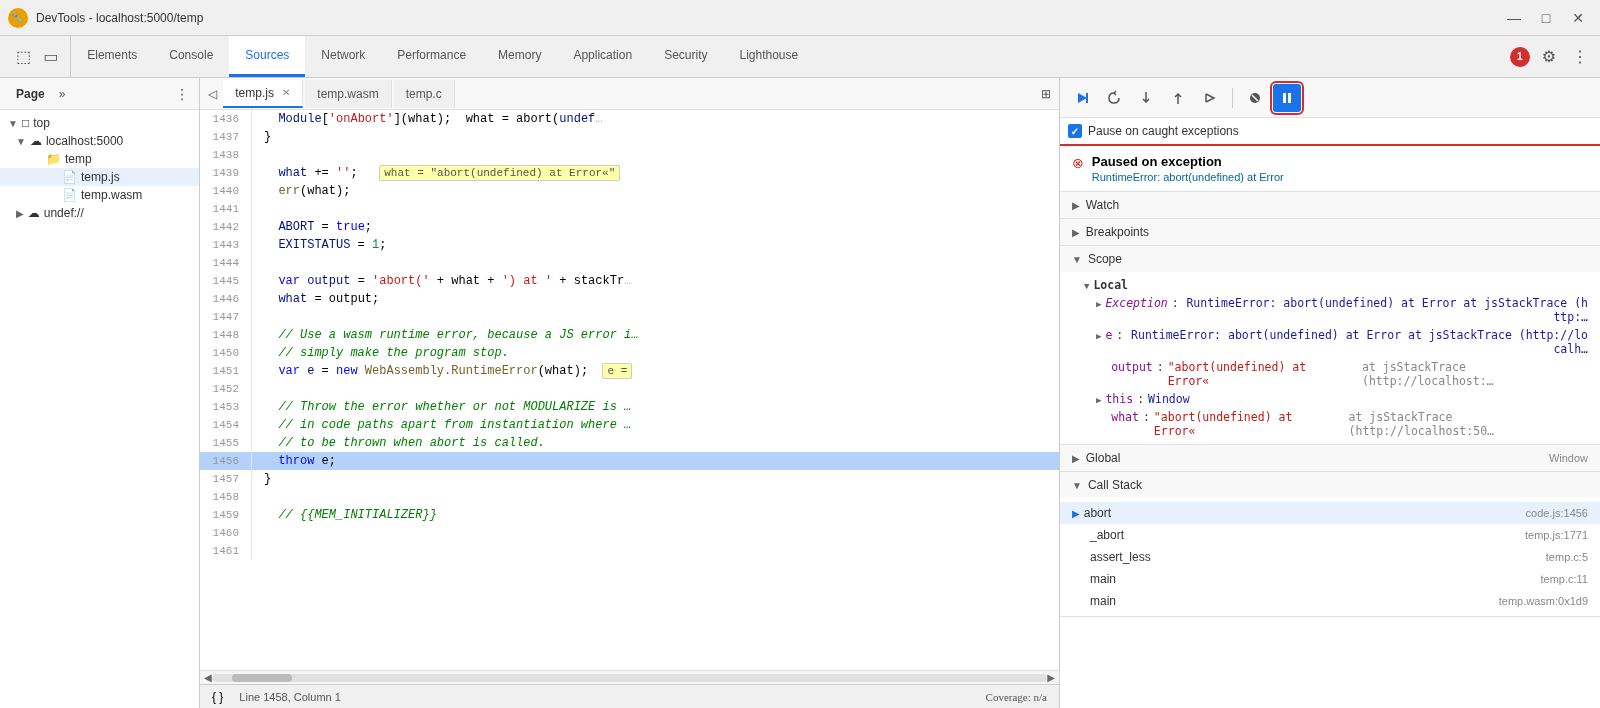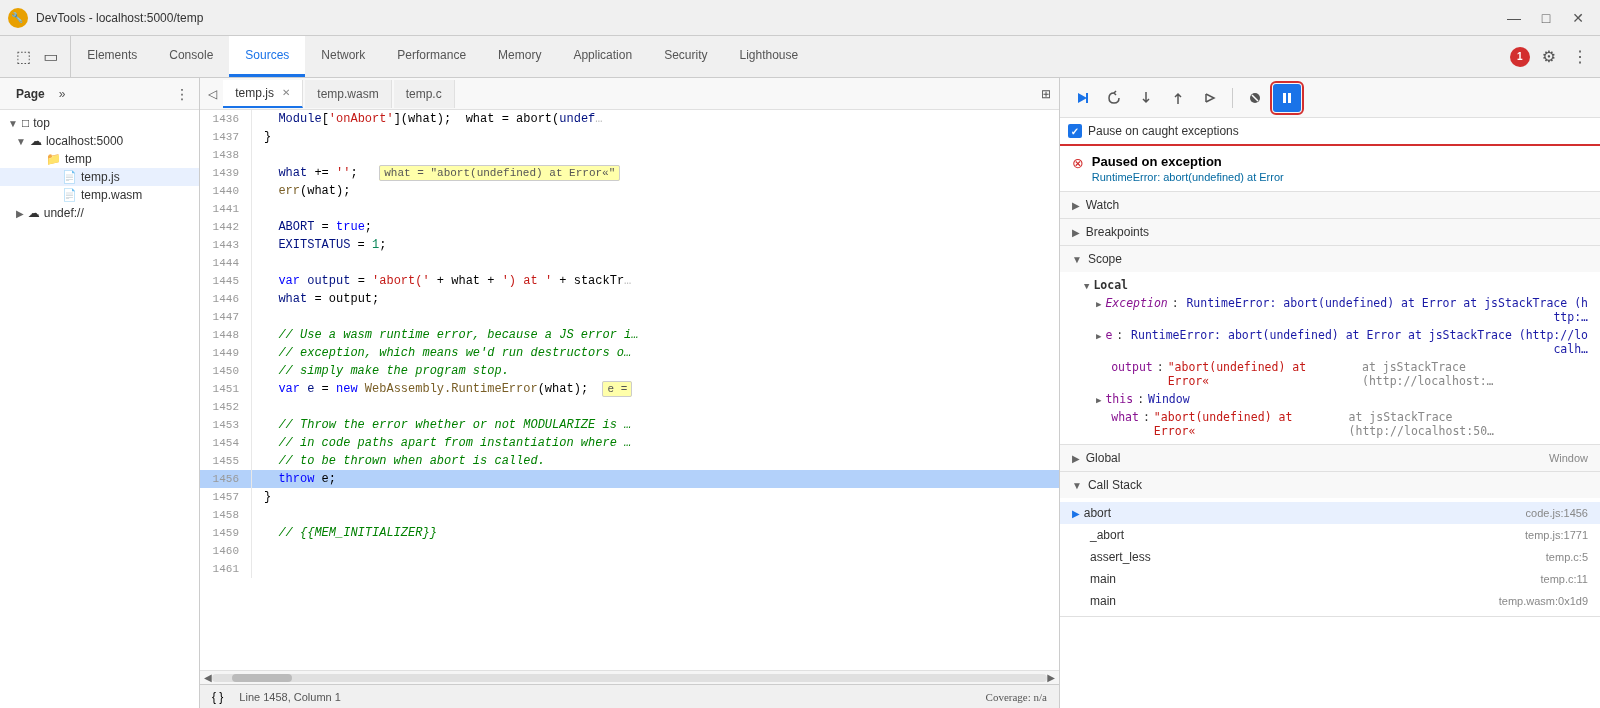--- a/index.html
+++ b/index.html
@@ -342,24 +342,20 @@
         </div>
         <div class="code-line">
           <span class="line-number">1447</span>
           <span class="line-content"></span>
         </div>
         <div class="code-line">
           <span class="line-number">1448</span>
           <span class="line-content"><span class="comment">  // Use a wasm runtime error, because a JS error i…</span></span>
         </div>
         <div class="code-line">
-          <span class="line-number">1449</span>
-          <span class="line-content"><span class="comment">  // exception, which means we'd run destructors o…</span></span>
-        </div>
-        <div class="code-line">
           <span class="line-number">1450</span>
           <span class="line-content"><span class="comment">  // simply make the program stop.</span></span>
         </div>
         <div class="code-line">
           <span class="line-number">1451</span>
           <span class="line-content">  <span class="kw">var</span> <span class="prop">e</span> = <span class="kw">new</span> <span class="fn">WebAssembly.RuntimeError</span>(what);  <span style="background:#ffffaa; color:#555; font-size:11px; border:1px solid #ccc; padding:1px 4px; border-radius:2px;">e =</span></span>
         </div>
         <div class="code-line">
           <span class="line-number">1452</span>
           <span class="line-content"></span>

